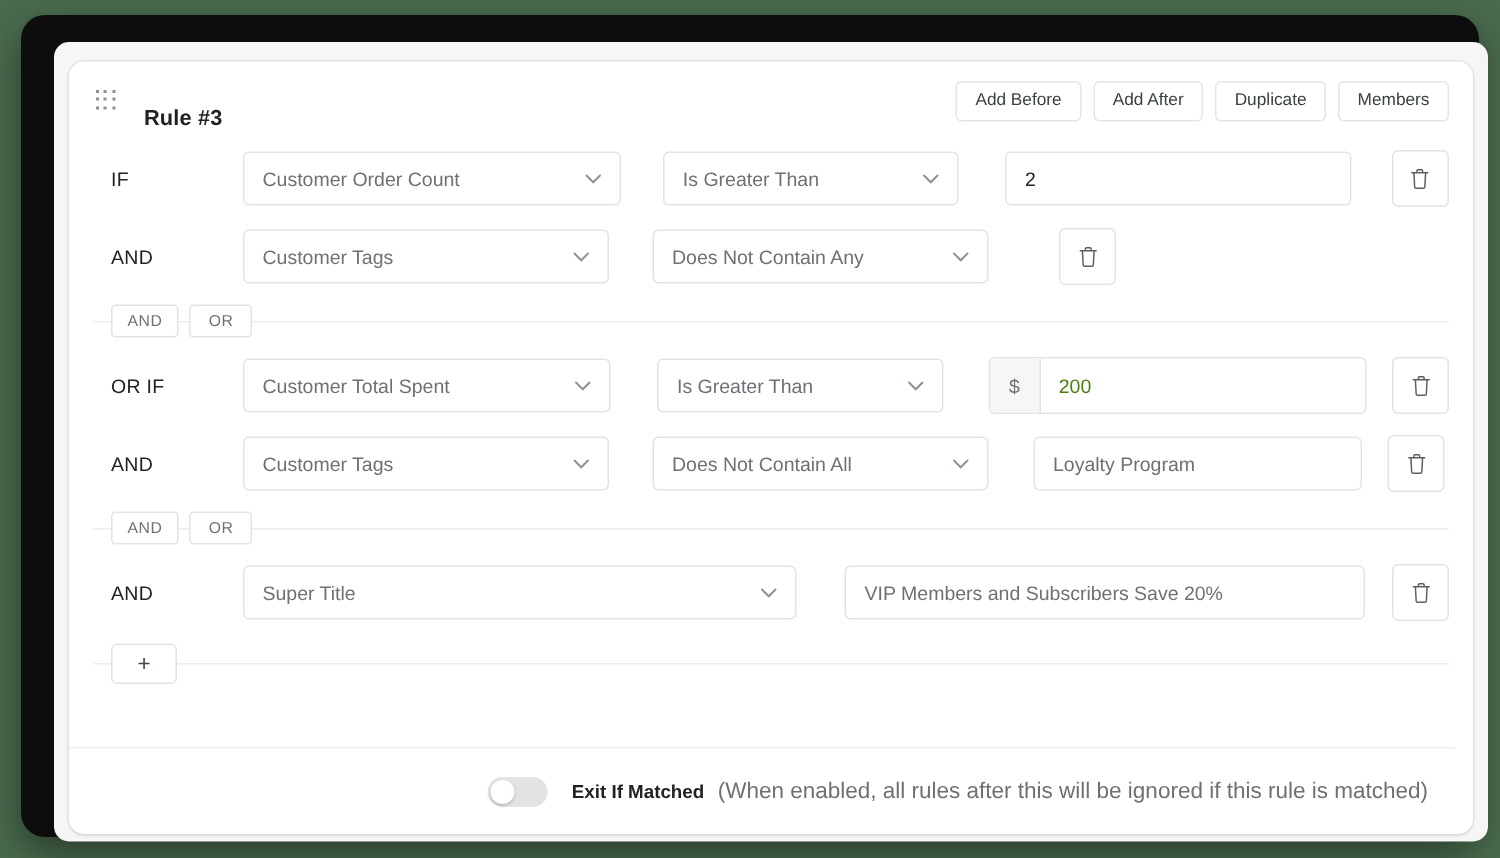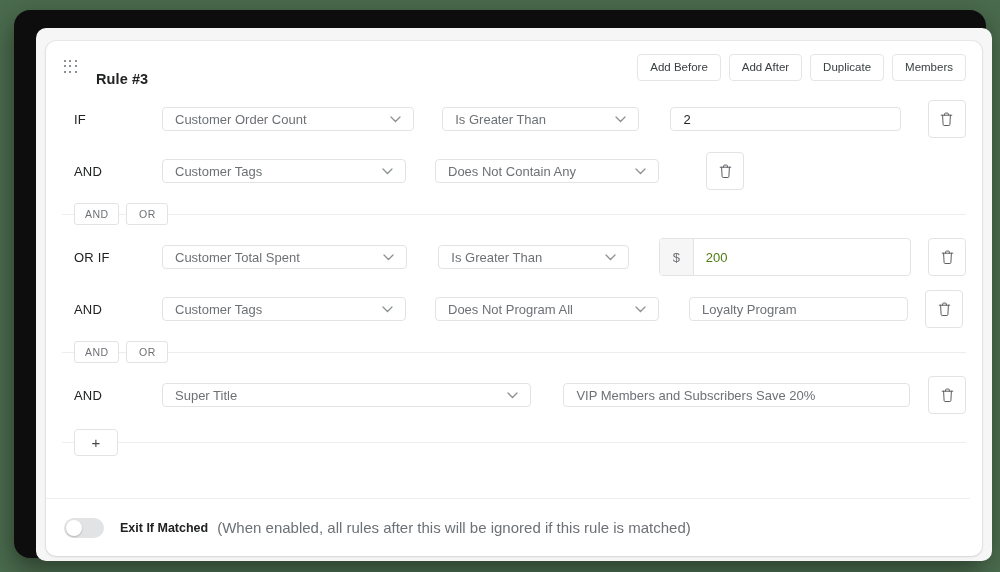--- a/index.html
+++ b/index.html
@@ -98,21 +98,21 @@
     width: 100px;
     flex: 0 0 100px;
     padding-left: 12px;
     font-size: 13px;
     font-weight: 400;
     color: #202223;
     letter-spacing: .2px;
   }
 
   .field {
-    height: 24px;
+    height: 36px;
     border: 1px solid #e1e3e5;
     border-radius: 4px;
     background: #ffffff;
     display: flex;
     align-items: center;
     padding: 6px 12px;
     font-size: 13px;
     color: #6d7175;
     position: relative;
     cursor: pointer;
@@ -231,20 +231,21 @@
 
   
   .card-footer {
     position: absolute;
     left: 0; right: 12px; bottom: 0;
     height: 58px;
     border-top: 1px solid #ebedef;
     display: flex;
     align-items: center;
     padding: 0 18px;
+    justify-content: flex-end;
   }
   .switch {
     width: 40px; height: 20px;
     border-radius: 10px;
     background: #e1e3e5;
     position: relative;
     cursor: pointer;
     flex: 0 0 40px;
   }
   .switch .knob {
@@ -402,21 +403,21 @@
           <div class="field" style="width:244px;">
             <span>Customer Tags</span>
             <span class="chev">
               <svg width="11" height="7" viewBox="0 0 11 7">
                   <path d="M1 1l4.5 4.5L10 1" fill="none" stroke="#8c9196" stroke-width="1.3" stroke-linecap="round"></path>
                 </svg>
             </span>
           </div>
           <div class="gap" style="width:29px;"></div>
           <div class="field" style="width:224px;">
-            <span>Does Not Program All</span>
+            <span>Does Not Contain All</span>
             <span class="chev">
               <svg width="11" height="7" viewBox="0 0 11 7">
                   <path d="M1 1l4.5 4.5L10 1" fill="none" stroke="#8c9196" stroke-width="1.3" stroke-linecap="round"></path>
                 </svg>
             </span>
           </div>
           <div class="gap" style="width:30px;"></div>
           <div class="field text-input" style="width:219px;">
             <span>Loyalty Program</span>
           </div>

